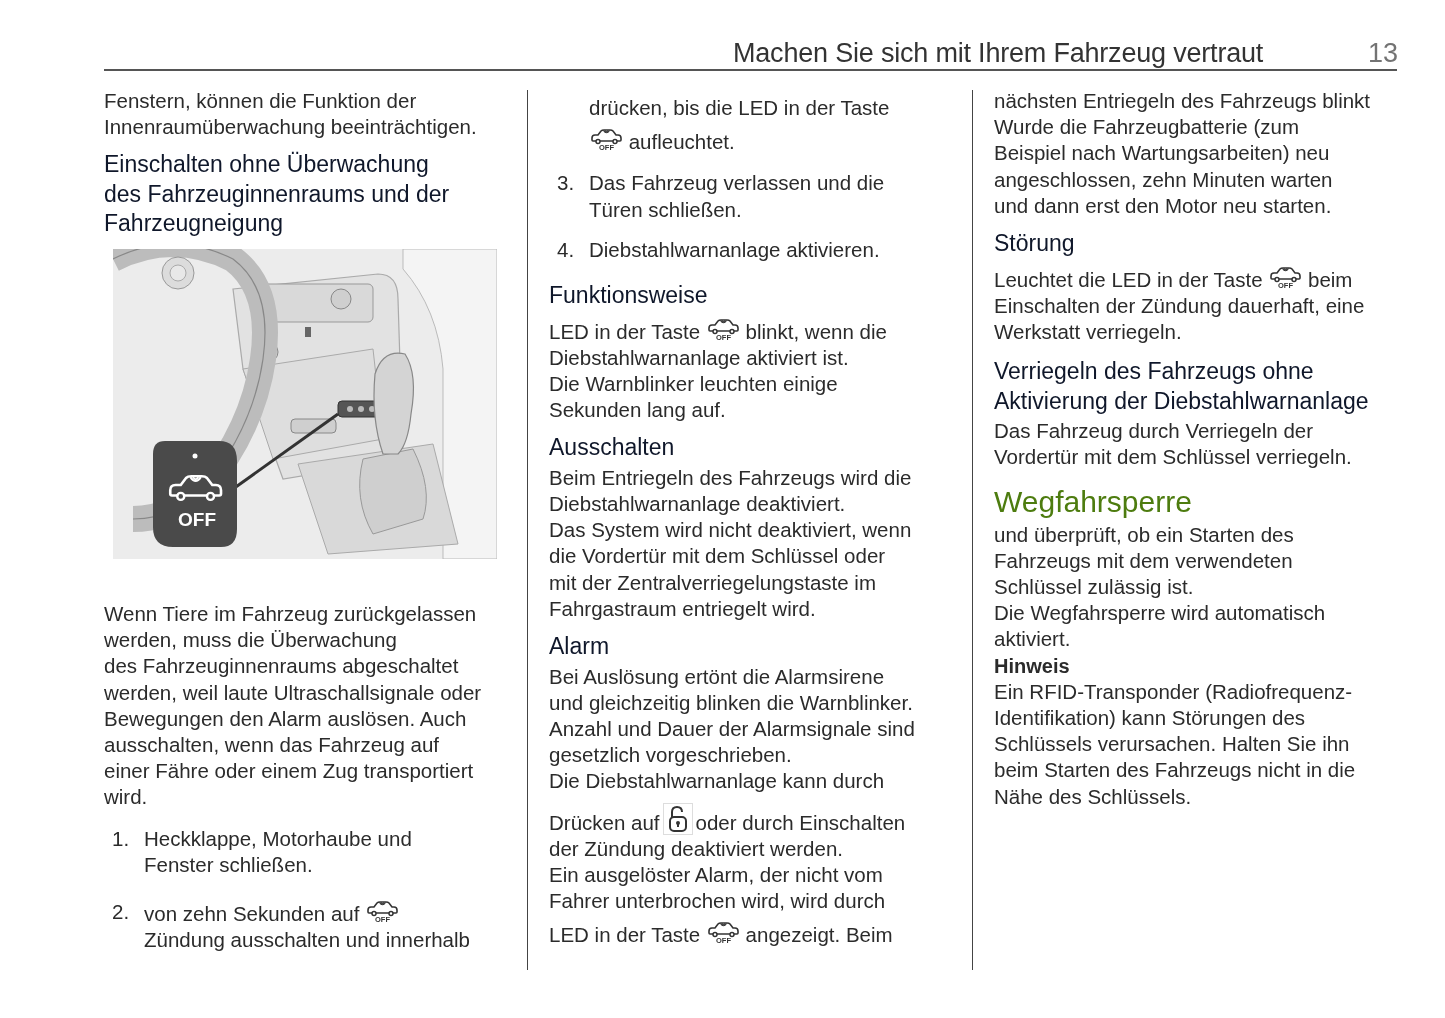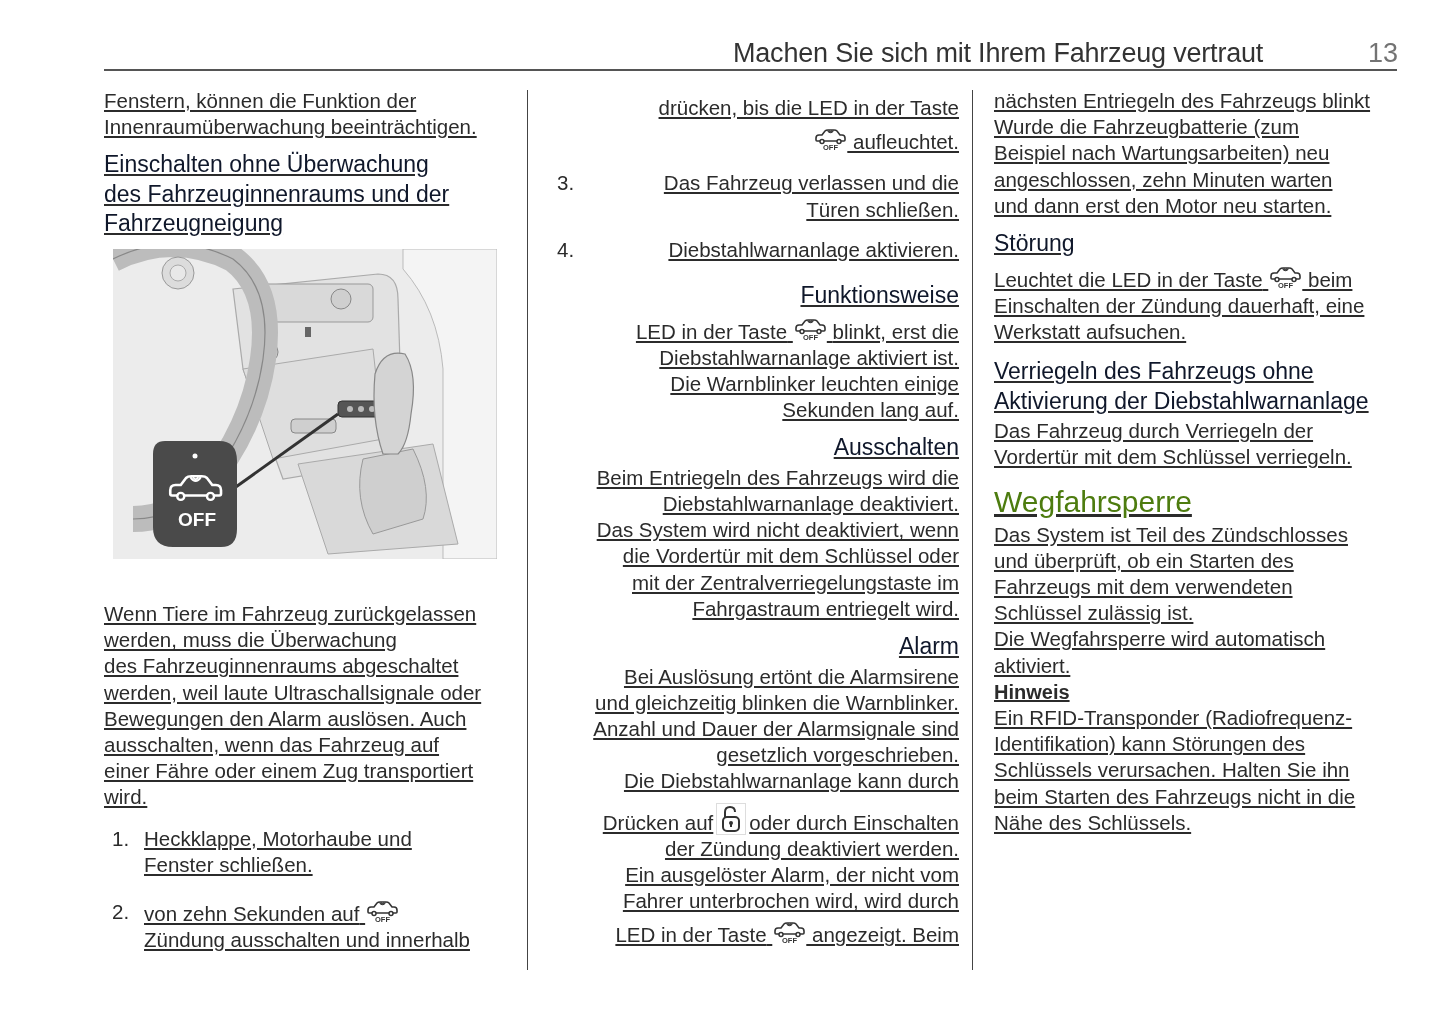--- a/index.html
+++ b/index.html
@@ -13,21 +13,21 @@
       font-size: 27px; color: #333; letter-spacing: -0.2px; white-space: nowrap;
     }
     .page-number {
       position: absolute; left: 1368px; top: 38px;
       font-size: 27px; color: #737373;
     }
     .header-rule {
       position: absolute; left: 104px; top: 69px; width: 1293px; height: 2px; background: #555;
     }
     .col-divider { position: absolute; width: 1px; background: #444; }
-    .col { position: absolute; font-size: 20.5px; line-height: 26.2px; color: #2b2b2b; text-decoration: underline; }
+    .col { position: absolute; font-size: 20.5px; line-height: 26.2px; color: #2b2b2b; }
     .col p { margin: 0; }
     .h2 { font-size: 23px; line-height: 29.5px; color: #0f172a; margin: 0; }
     .h1 { font-size: 30px; line-height: 36px; color: #4d7c0f; margin: 0; }
     .bold-label { font-weight: bold; font-size: 20px; }
     .step { position: relative; padding-left: 40px; }
     .step .num { position: absolute; left: 8px; top: 0; }
     .icon-inline { display: inline-block; vertical-align: -2px; width: 34px; height: 24px; }
     .lock-inline {
       display: inline-block; vertical-align: -4px; width: 30px; height: 32px;
       border: 1px solid #ddd; box-sizing: border-box; margin: 0 3px;
@@ -132,21 +132,21 @@
   <div style="height:15px"></div>
   <div class="step">
     <span class="num">2.</span>
     <p style="margin-top:6px;"><span>von zehn Sekunden auf</span> <svg class="icon-inline">
           <use href="#car-off"></use>
         </svg></p>
     <p>Zündung ausschalten und innerhalb</p>
   </div>
 </div>
 
-<div class="col" style="left:549px; top:95px; width:410px;text-align:right;">
+<div class="col" style="left:549px; top:95px; width:410px;">
   <div class="step">
     <p>drücken, bis die LED in der Taste</p>
     <p style="margin-top:6px;"><svg class="icon-inline">
           <use href="#car-off"></use>
         </svg> <span>aufleuchtet.</span></p>
   </div>
   <div style="height:15px"></div>
   <div class="step">
     <span class="num">3.</span>
     <p>Das Fahrzeug verlassen und die</p>
@@ -155,21 +155,21 @@
   <div style="height:14px"></div>
   <div class="step">
     <span class="num">4.</span>
     <p>Diebstahlwarnanlage aktivieren.</p>
   </div>
   <div style="height:18px"></div>
   <p class="h2">Funktionsweise</p>
   <div style="height:6px"></div>
   <p><span>LED in der Taste</span> <svg class="icon-inline">
         <use href="#car-off"></use>
-      </svg> <span>blinkt, erst die</span></p>
+      </svg> <span>blinkt, wenn die</span></p>
   <p>Diebstahlwarnanlage aktiviert ist.</p>
   <p>Die Warnblinker leuchten einige</p>
   <p>Sekunden lang auf.</p>
   <div style="height:10px"></div>
   <p class="h2">Ausschalten</p>
   <div style="height:2px"></div>
   <p>Beim Entriegeln des Fahrzeugs wird die</p>
   <p>Diebstahlwarnanlage deaktiviert.</p>
   <p>Das System wird nicht deaktiviert, wenn</p>
   <p>die Vordertür mit dem Schlüssel oder</p>
@@ -203,31 +203,30 @@
   <p>Beispiel nach Wartungsarbeiten) neu</p>
   <p>angeschlossen, zehn Minuten warten</p>
   <p>und dann erst den Motor neu starten.</p>
   <div style="height:10px"></div>
   <p class="h2">Störung</p>
   <div style="height:6px"></div>
   <p><span>Leuchtet die LED in der Taste</span> <svg class="icon-inline">
         <use href="#car-off"></use>
       </svg> <span>beim</span></p>
   <p>Einschalten der Zündung dauerhaft, eine</p>
-  <p>Werkstatt aufsuchen.</p>
+  <p>Werkstatt verriegeln.</p>
   <div style="height:12px"></div>
   <p class="h2">Verriegeln des Fahrzeugs ohne</p>
   <p class="h2">Aktivierung der Diebstahlwarnanlage</p>
   <div style="height:2px"></div>
   <p>Das Fahrzeug durch Verriegeln der</p>
   <p>Vordertür mit dem Schlüssel verriegeln.</p>
   <div style="height:13px"></div>
   <p class="h1">Wegfahrsperre</p>
   <div style="height:2px"></div>
-  <p>Das System ist Teil des Zündschlosses</p>
   <p>und überprüft, ob ein Starten des</p>
   <p>Fahrzeugs mit dem verwendeten</p>
   <p>Schlüssel zulässig ist.</p>
   <p>Die Wegfahrsperre wird automatisch</p>
   <p>aktiviert.</p>
   <p class="bold-label">Hinweis</p>
   <p>Ein RFID-Transponder (Radiofrequenz-</p>
   <p>Identifikation) kann Störungen des</p>
   <p>Schlüssels verursachen. Halten Sie ihn</p>
   <p>beim Starten des Fahrzeugs nicht in die</p>

